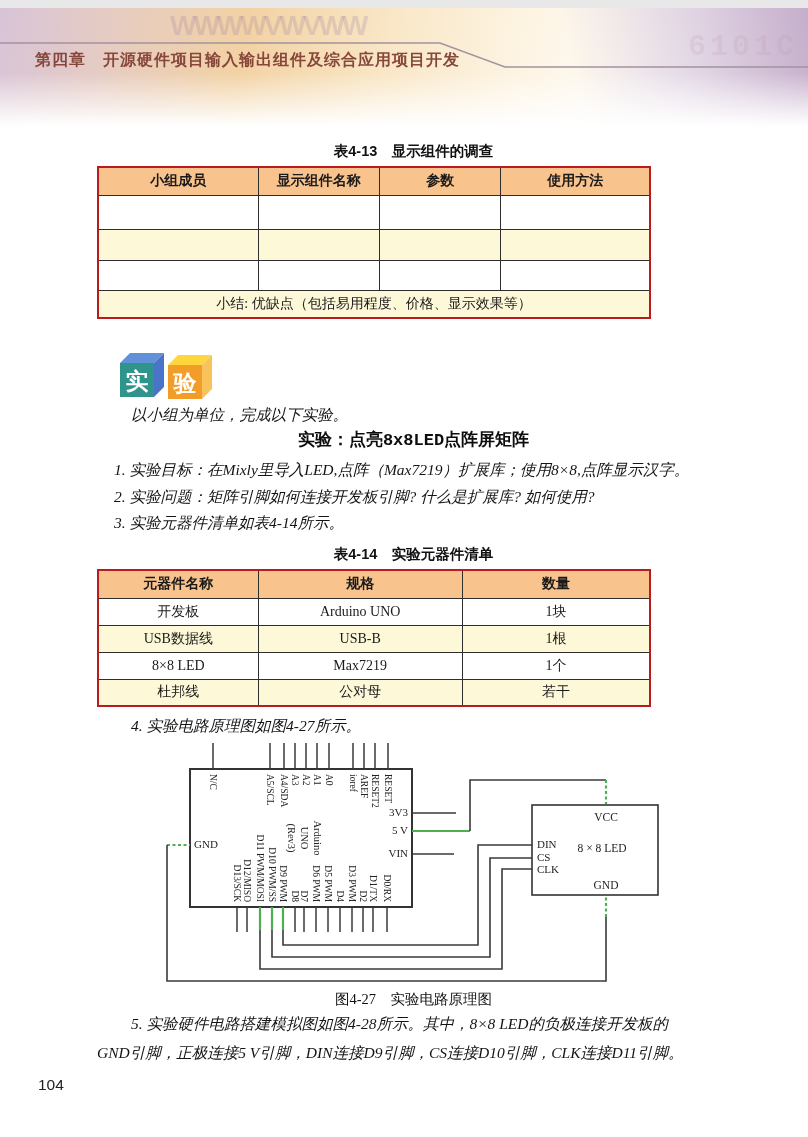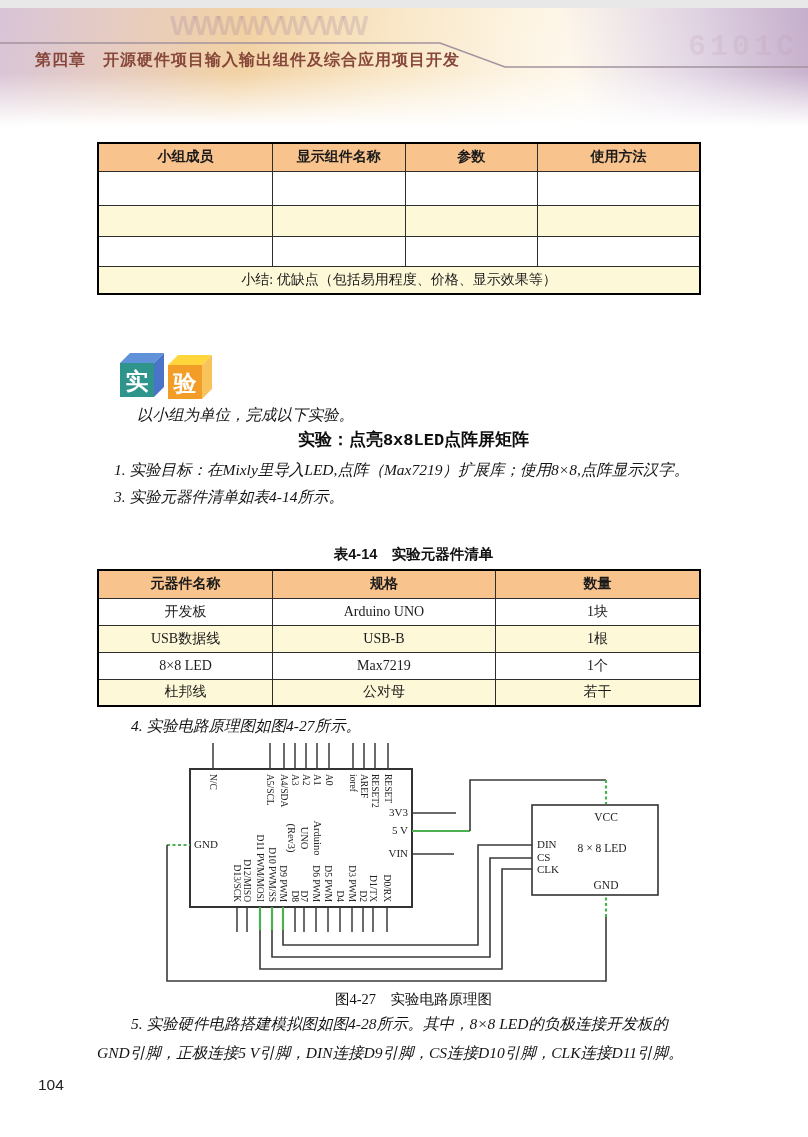--- a/index.html
+++ b/index.html
@@ -15,33 +15,33 @@
   .wm-www{position:absolute;left:170px;top:2px;font-family:"Liberation Sans",sans-serif;
     font-weight:bold;font-size:28px;letter-spacing:-3px;color:rgba(146,116,158,.22);}
   .wm-digits{position:absolute;right:10px;top:22px;font-family:"Liberation Mono",monospace;
     font-weight:bold;font-size:30px;letter-spacing:4px;color:rgba(186,150,170,.18);}
   .chapter-title{position:absolute;left:35px;top:42px;font-family:"Liberation Sans",sans-serif;
     font-weight:bold;font-size:16px;color:#87473a;letter-spacing:1px;white-space:nowrap;}
   
   .tblwrap{position:absolute;left:97px;width:633px;}
   .tbl-title{text-align:center;font-family:"Liberation Sans",sans-serif;font-weight:bold;
     font-size:14.5px;color:#111;margin:0 0 5px 0;}
-  table.data{border-collapse:collapse;width:604px;table-layout:fixed;
-    border:2px solid #000000;}
+  table.data{border-collapse:collapse;width:554px;table-layout:fixed;
+    border:2px solid #b91c1c;}
   table.data td,table.data th{border:1px solid #2e2e2e;text-align:center;vertical-align:middle;
     font-size:14px;padding:0 4px;overflow:hidden;}
   table.data th{background:#f9c38d;font-family:"Liberation Sans",sans-serif;font-weight:bold;}
   tr.r-yellow td{background:#fdf8d8;}
   tr.r-white td{background:#ffffff;}
   td.summary-cell{text-align:left;padding-left:14px;background:#fdf8d8;font-size:14.5px;}
   
   .badge{position:absolute;left:118px;top:341px;}
   .badge text{font-family:"Liberation Sans",sans-serif;font-weight:bold;fill:#fff;}
   .kai{font-style:italic;font-size:15.5px;color:#141414;}
-  .intro{position:absolute;left:137px;top:397px;}
+  .intro{position:absolute;left:131px;top:397px;}
   .exp-heading{position:absolute;left:97px;top:420px;width:633px;text-align:center;
     font-family:Liberation Mono, monospace;font-weight:bold;font-size:17px;color:#0d0d0d;}
   .exp-list{position:absolute;left:114px;top:449px;width:616px;}
   .exp-list div{line-height:26.5px;}
   .item4{position:absolute;left:131px;top:708px;}
   
   .diagram{position:absolute;left:140px;top:729px;}
   .diagram text{font-family:"Liberation Serif",serif;fill:#222222;}
   .fig-caption{position:absolute;left:97px;top:982px;width:633px;text-align:center;
     font-size:14.5px;color:#111;}
@@ -64,20 +64,21 @@
   <div class="banner">
     <div class="wm-www">WWWWVWVWW</div>
     <div class="wm-digits">6101C</div>
     <svg width="808" height="118">
       <polyline points="0,35 440,35 505,59 808,59" fill="none" stroke="#a3939f" stroke-width="1.4"></polyline>
     </svg>
     <div class="chapter-title">第四章　开源硬件项目输入输出组件及综合应用项目开发</div>
   </div>
 
   <div class="tblwrap" style="top:134px;">
+    <div class="tbl-title">表4-13　显示组件的调查</div>
     <table class="data">
       <colgroup>
           <col style="width:29%">
           <col style="width:22%">
           <col style="width:22%">
           <col style="width:27%">
         </colgroup>
       <tbody>
           <tr style="height:28px;">
         <th>小组成员</th>
@@ -120,20 +121,21 @@
     <rect x="50" y="16" width="34" height="34" fill="#f19d27"></rect>
     <text x="67" y="42" font-size="23" text-anchor="middle">验</text>
   </svg>
 
   <div class="intro kai">以小组为单位，完成以下实验。</div>
 
   <div class="exp-heading">实验：点亮8x8LED点阵屏矩阵</div>
 
   <div class="exp-list kai">
     <div>1. 实验目标：在Mixly里导入LED,点阵（Max7219）扩展库；使用8×8,点阵显示汉字。</div>
+    <div>2. 实验问题：矩阵引脚如何连接开发板引脚? 什么是扩展库? 如何使用?</div>
     <div>3. 实验元器件清单如表4-14所示。</div>
   </div>
 
   <div class="tblwrap" style="top:537px;">
     <div class="tbl-title">表4-14　实验元器件清单</div>
     <table class="data">
       <colgroup>
           <col style="width:29%">
           <col style="width:37%">
           <col style="width:34%">

